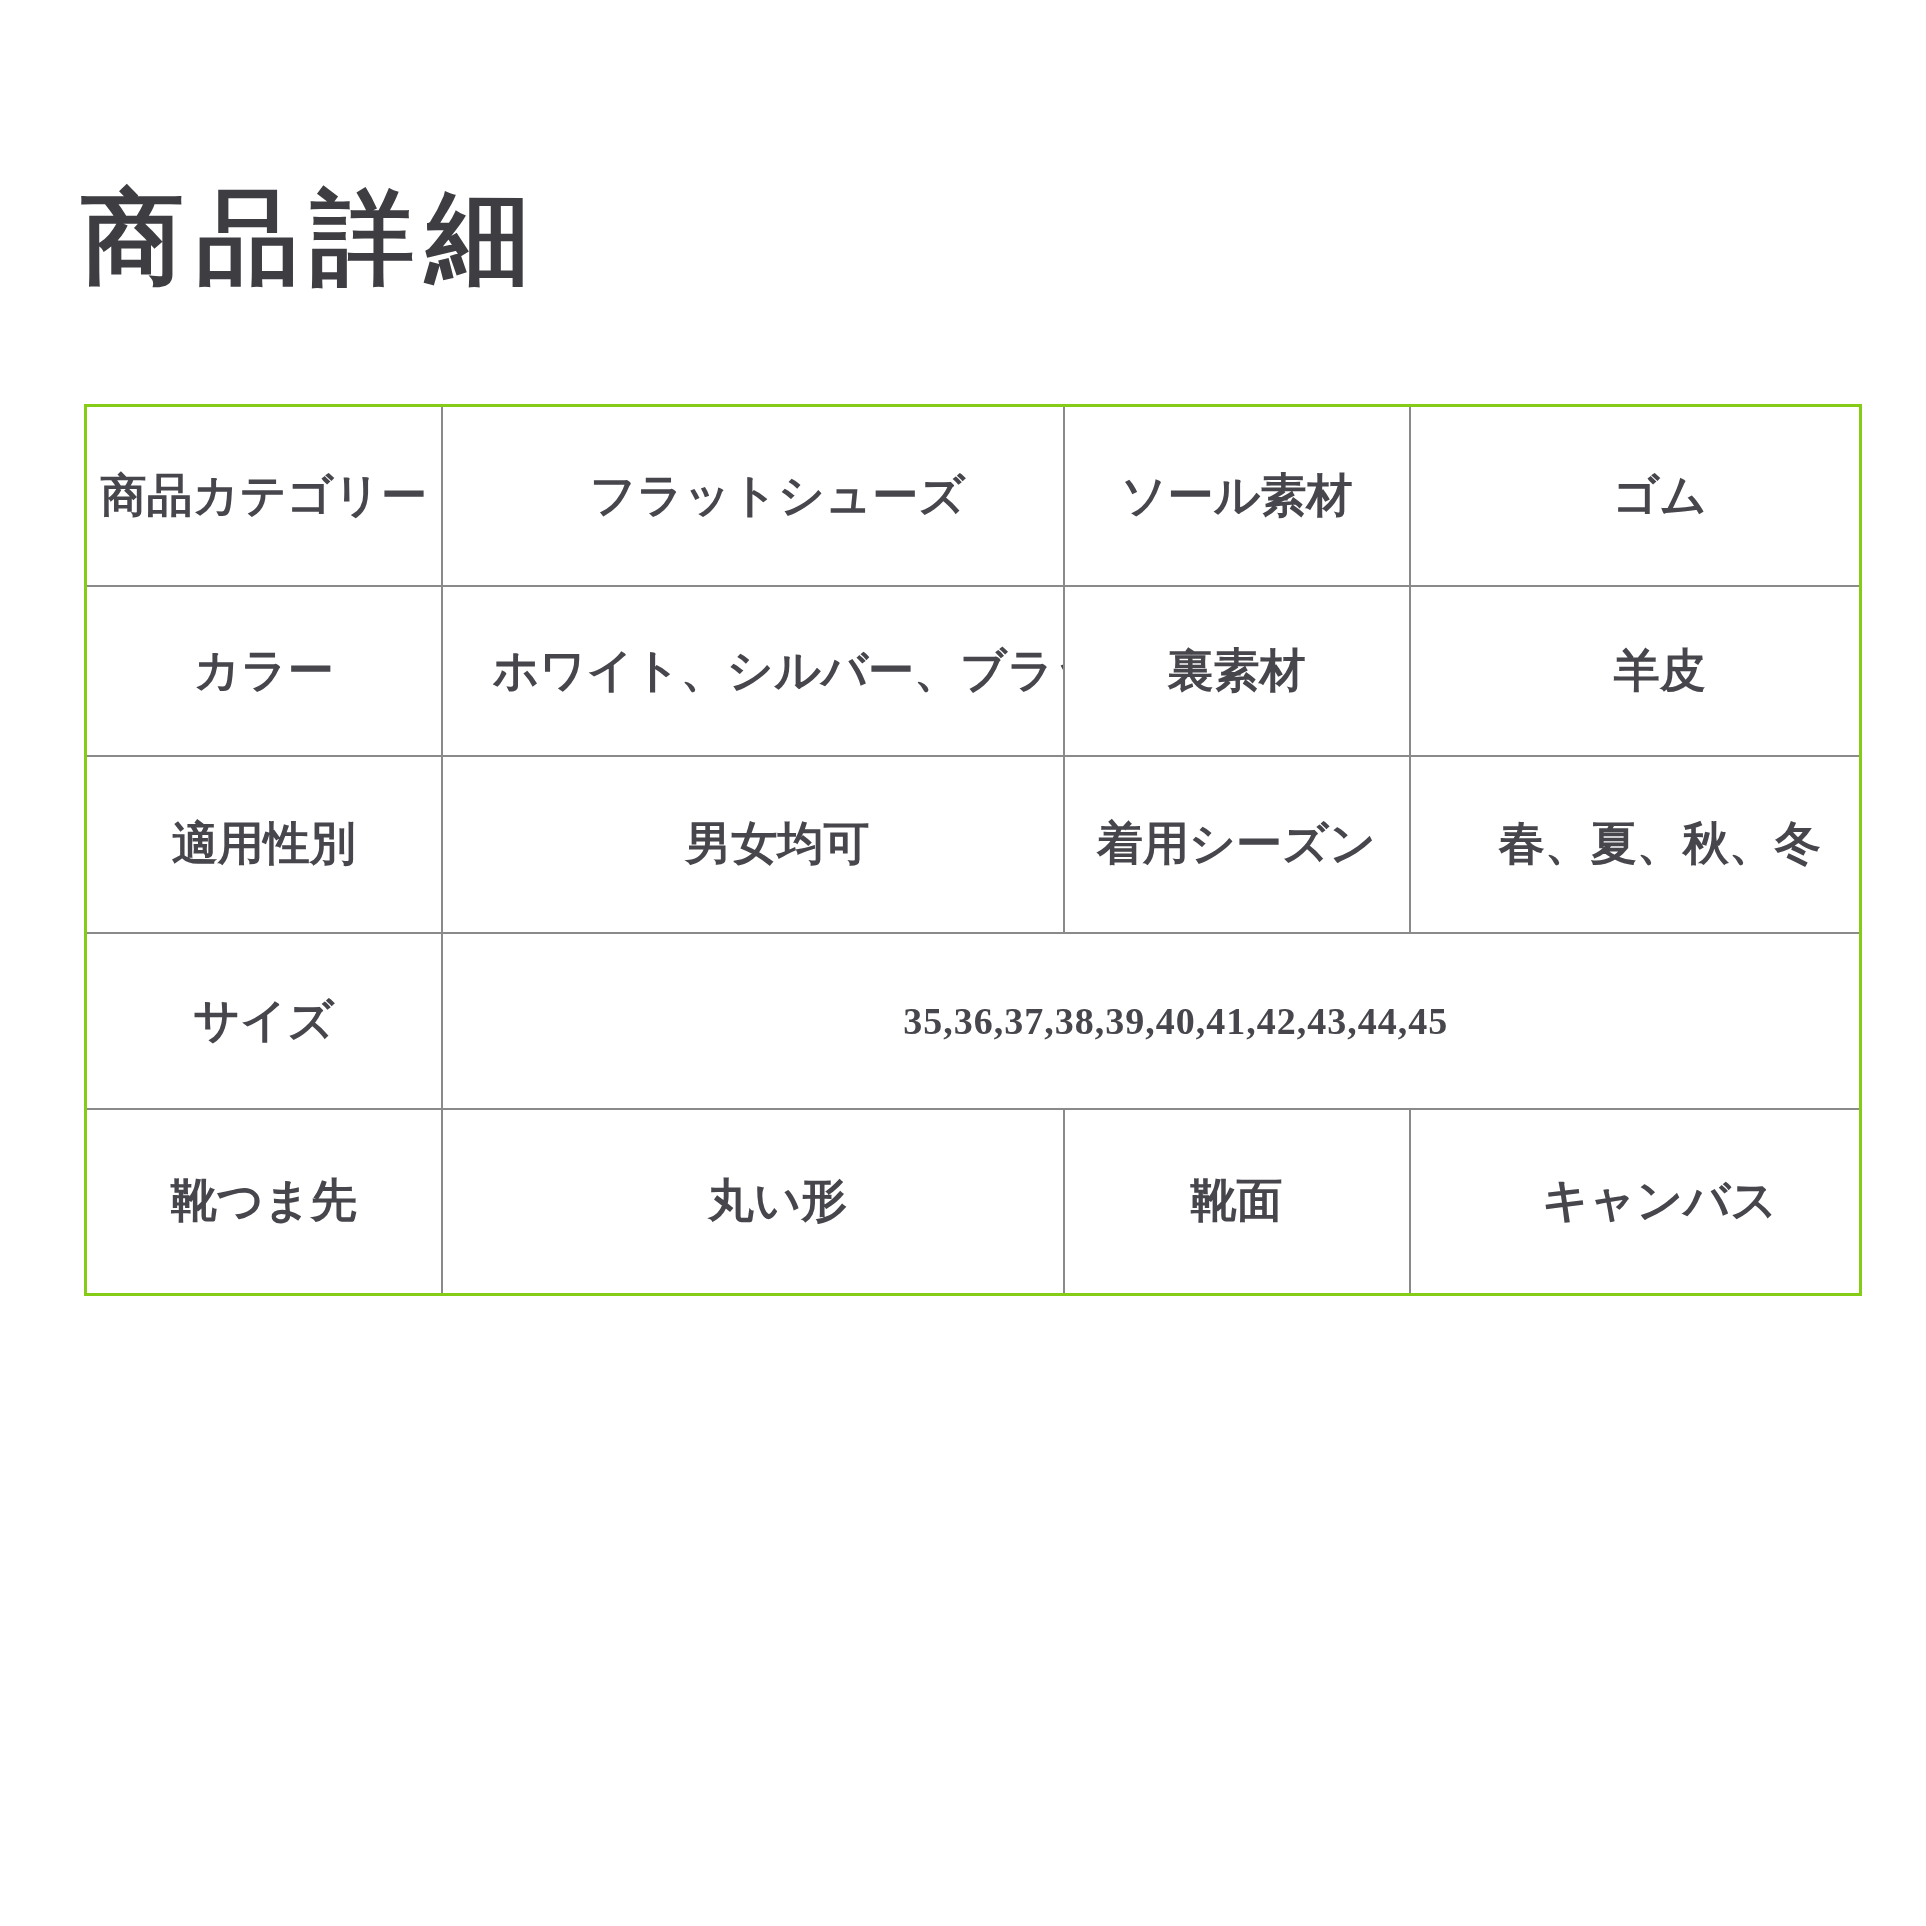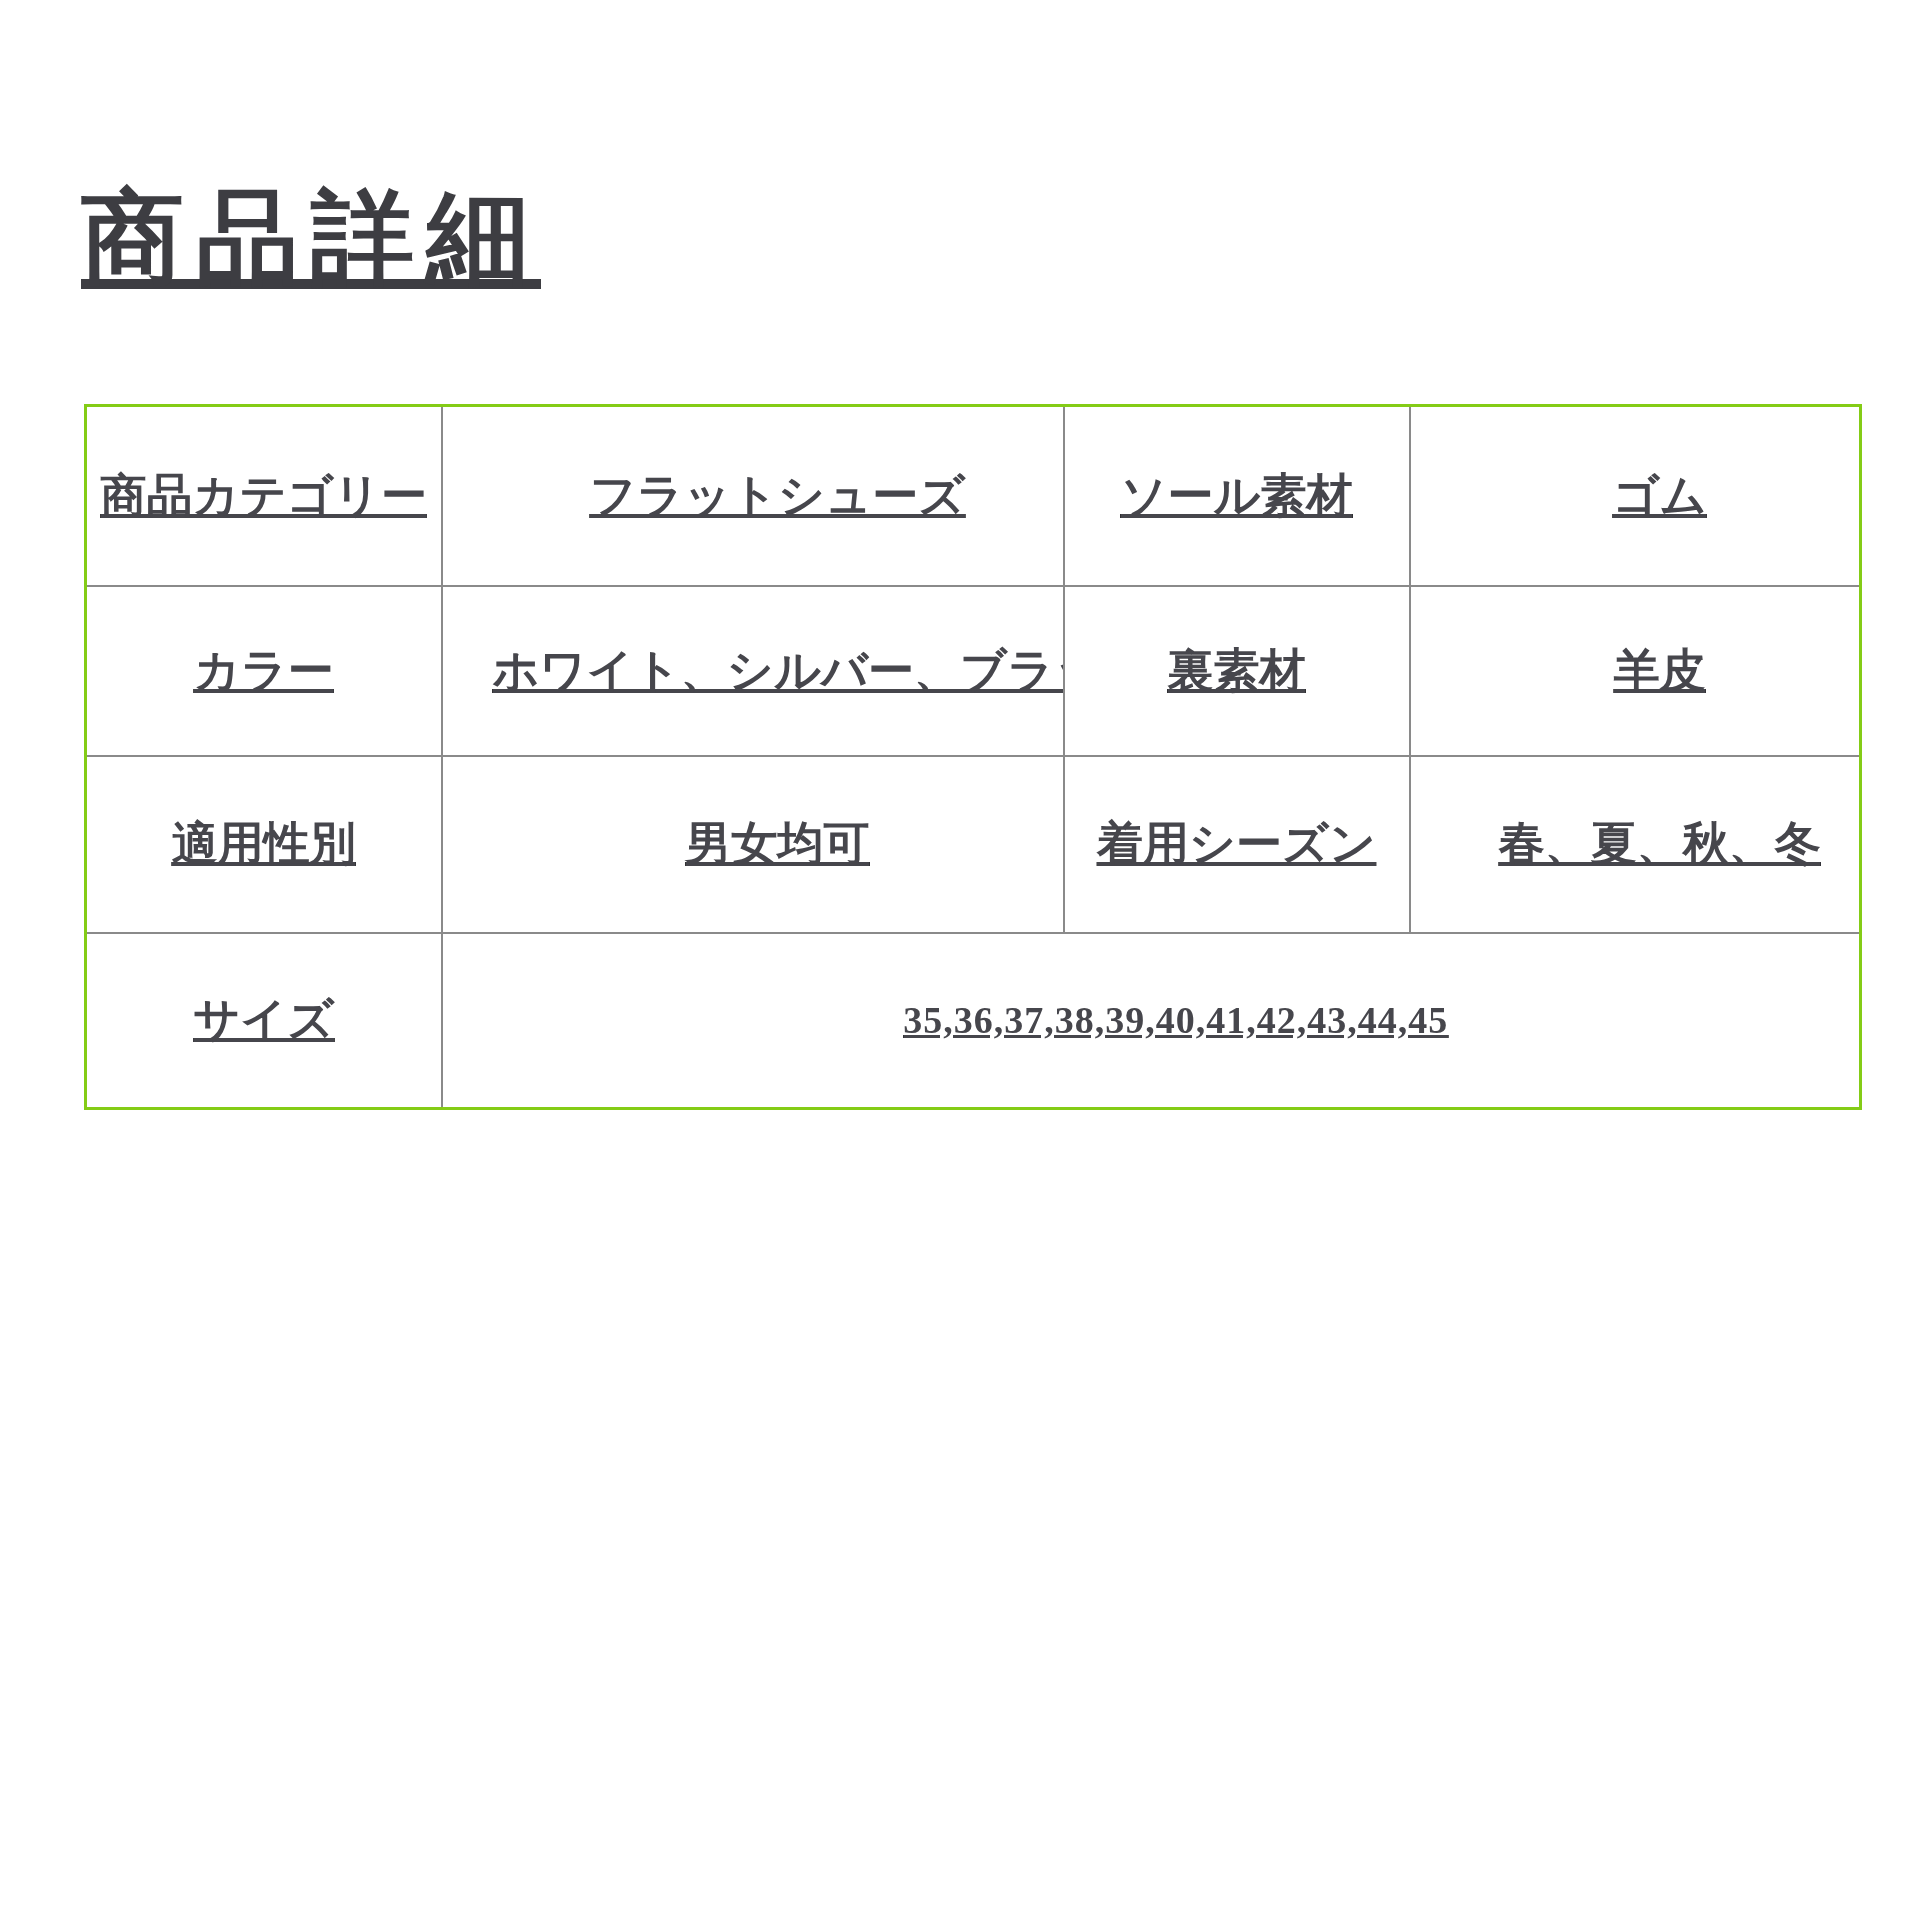--- a/index.html
+++ b/index.html
@@ -1,15 +1,15 @@
 <!DOCTYPE html>
 <html><head>
 <meta charset="utf-8">
 <style>
-  * { margin:0; padding:0; box-sizing:border-box;text-decoration:underline; }
+  * { margin:0; padding:0; box-sizing:border-box; }
   html,body { width:1927px; height:1927px; background:#ffffff; }
   body { font-family:"Liberation Serif","DejaVu Serif",serif; position:relative; }
 
   .page-title {
     position:absolute;
     left:81px; top:170px;
     font-size:103px;
     font-weight:700;
     color:#3d3d42;
     letter-spacing:12px;
@@ -78,15 +78,21 @@
     <tr class="r3">
       <td class="label">適用性別</td>
       <td class="value">男女均可</td>
       <td class="label">着用シーズン</td>
       <td class="value">春、夏、秋、冬</td>
     </tr>
     <tr class="r4">
       <td class="label">サイズ</td>
       <td class="value value-sizes" colspan="3">35,36,37,38,39,40,41,42,43,44,45</td>
     </tr>
+    <tr class="r5">
+      <td class="label">靴つま先</td>
+      <td class="value">丸い形</td>
+      <td class="label">靴面</td>
+      <td class="value">キャンバス</td>
+    </tr>
   </tbody>
 </table>
 
 
 </body></html>

